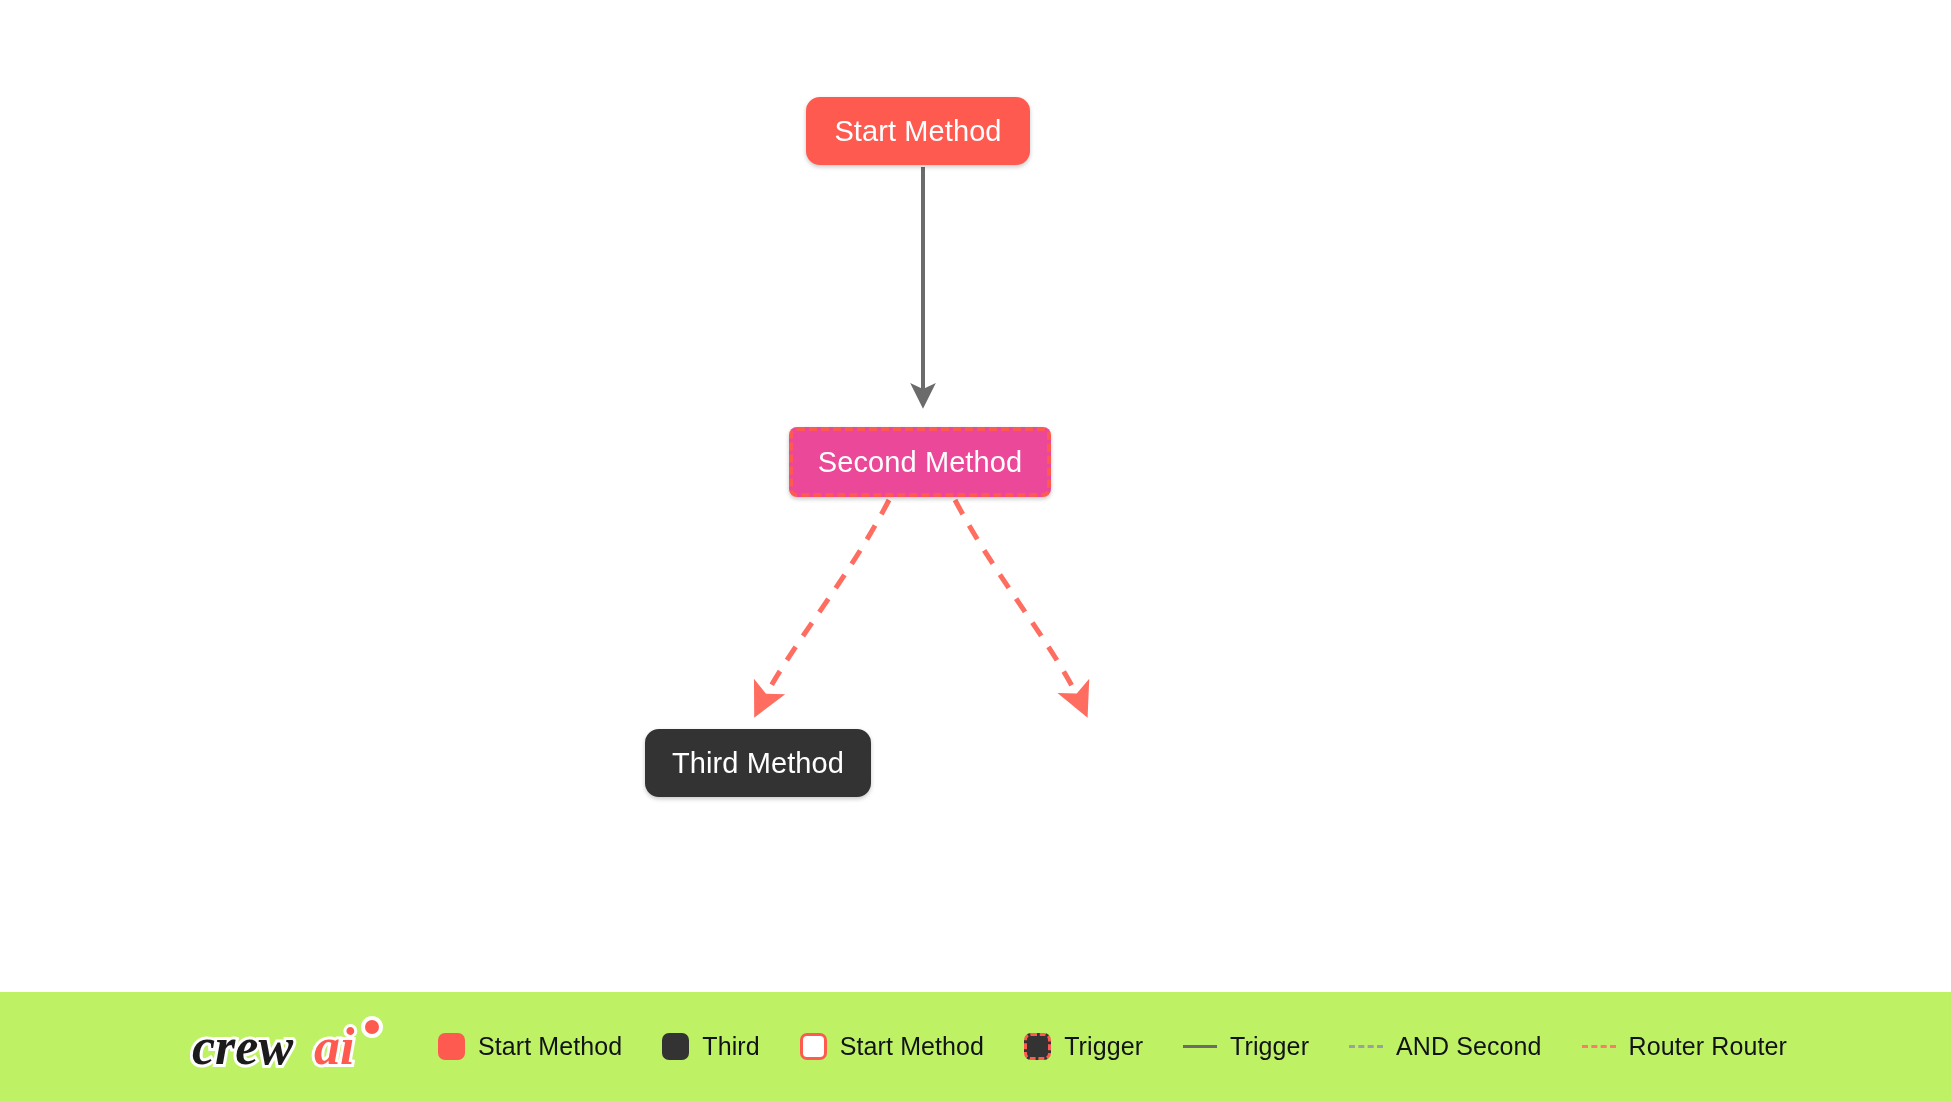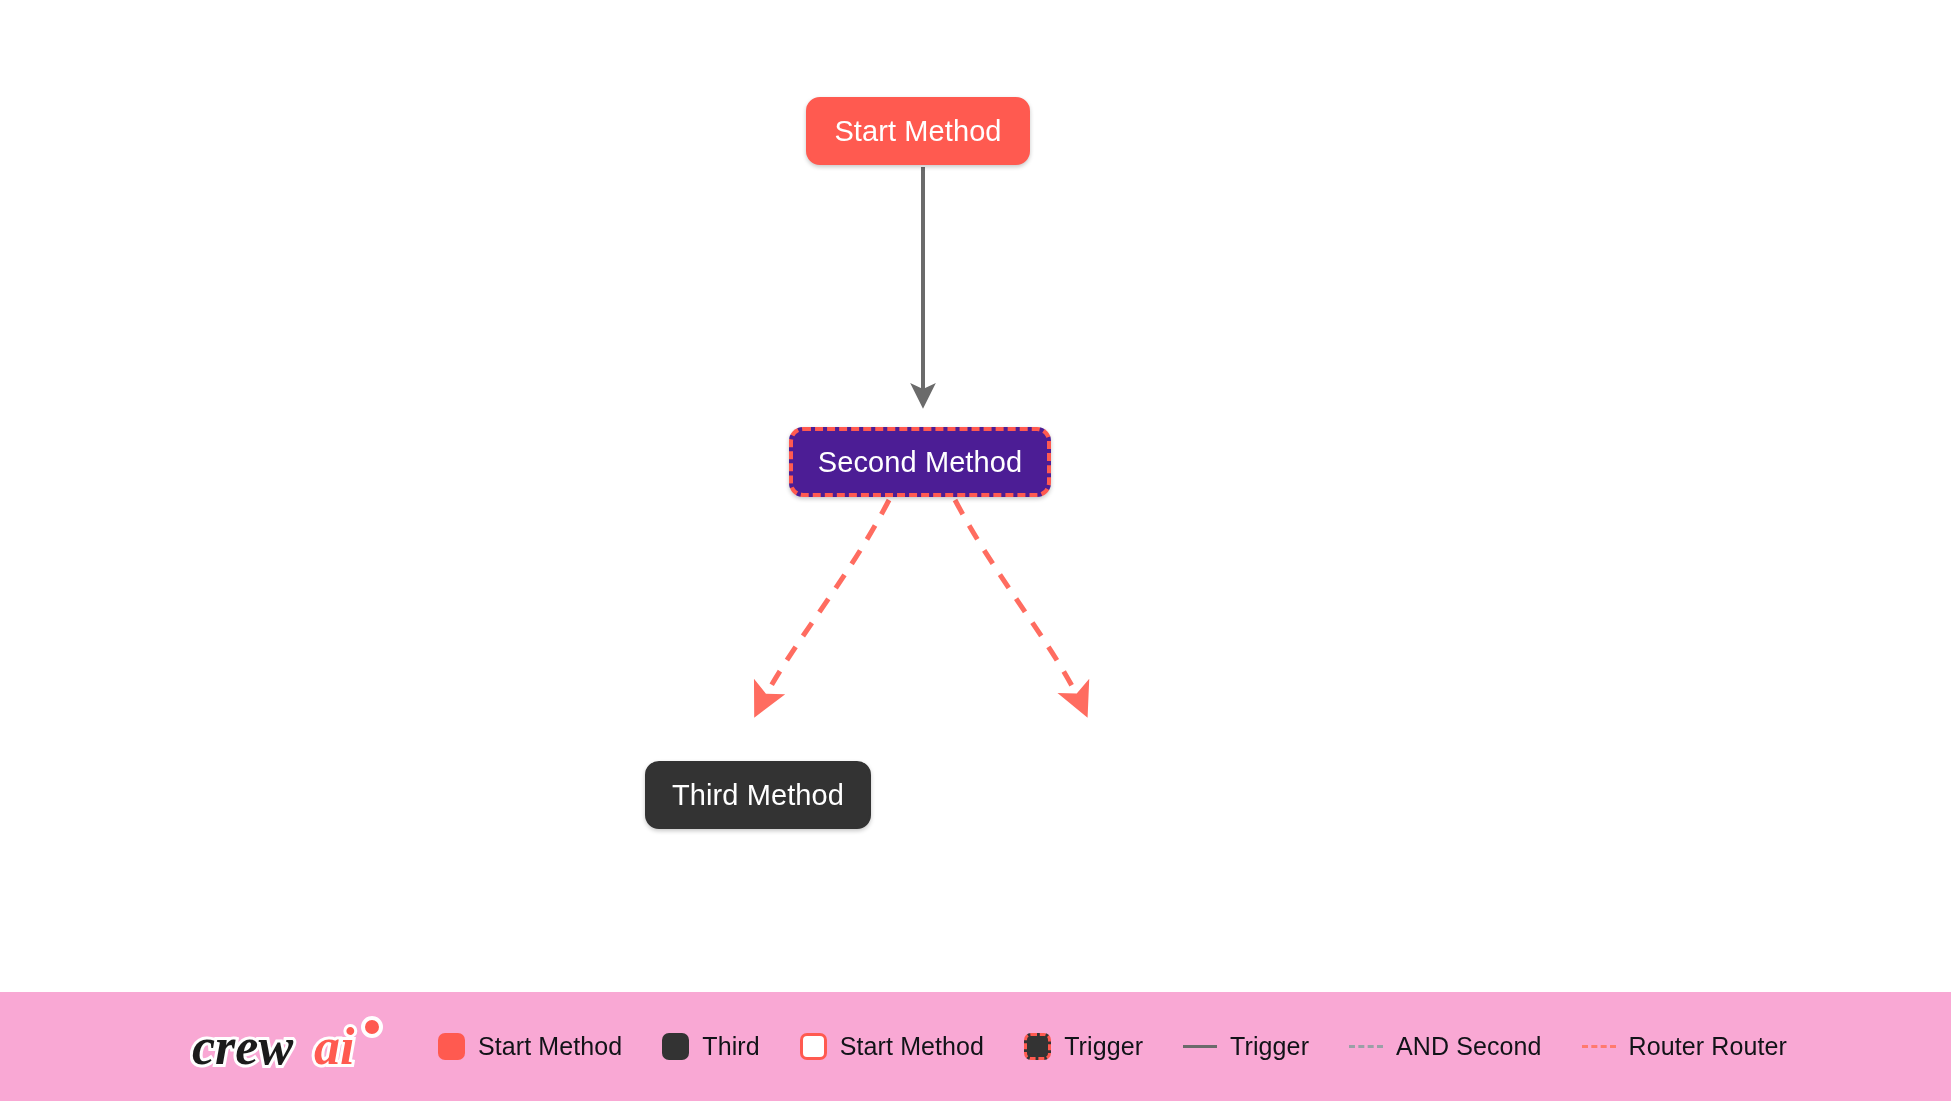--- a/index.html
+++ b/index.html
@@ -57,35 +57,35 @@
     background: #ff5a50;
     border: 2px solid #ff5a50;
   }
 
   .node-method {
     background: #333333;
     border: 2px solid #333333;
   }
 
   .node-router {
-    background: #4c1d95;
+    background: #ec4899;
     border: 4px dashed #ff5a50;
-    border-radius: 14px;
+    border-radius: 8px;
   }
 
   .node-label { pointer-events: none; }
 
   
   #legend-bar {
     position: absolute;
     left: 0;
     top: 992px;
     width: 1951px;
     height: 109px;
-    background: #f9a8d4;
+    background: #bef264;
     display: flex;
     align-items: center;
     padding-left: 190px;
     gap: 0;
   }
 
   .legend-logo {
     width: 218px;
     height: 66px;
     margin-right: 30px;
@@ -155,21 +155,21 @@
     </svg>
 
     <div class="node node-start" style="left:806px; top:97px; width:224px; height:68px;">
       <span class="node-label">Start Method</span>
     </div>
 
     <div class="node node-router" style="left:789px; top:427px; width:262px; height:70px;">
       <span class="node-label">Second Method</span>
     </div>
 
-    <div class="node node-method" style="left:645px; top:761px; width:226px; height:68px;">
+    <div class="node node-method" style="left:645px; top:729px; width:226px; height:68px;">
       <span class="node-label">Third Method</span>
     </div>
 
 
   </div>
 
   <div id="legend-bar">
 
     <div class="legend-logo">
       <svg viewBox="0 0 218 66" width="218" height="66" xmlns="http://www.w3.org/2000/svg">

